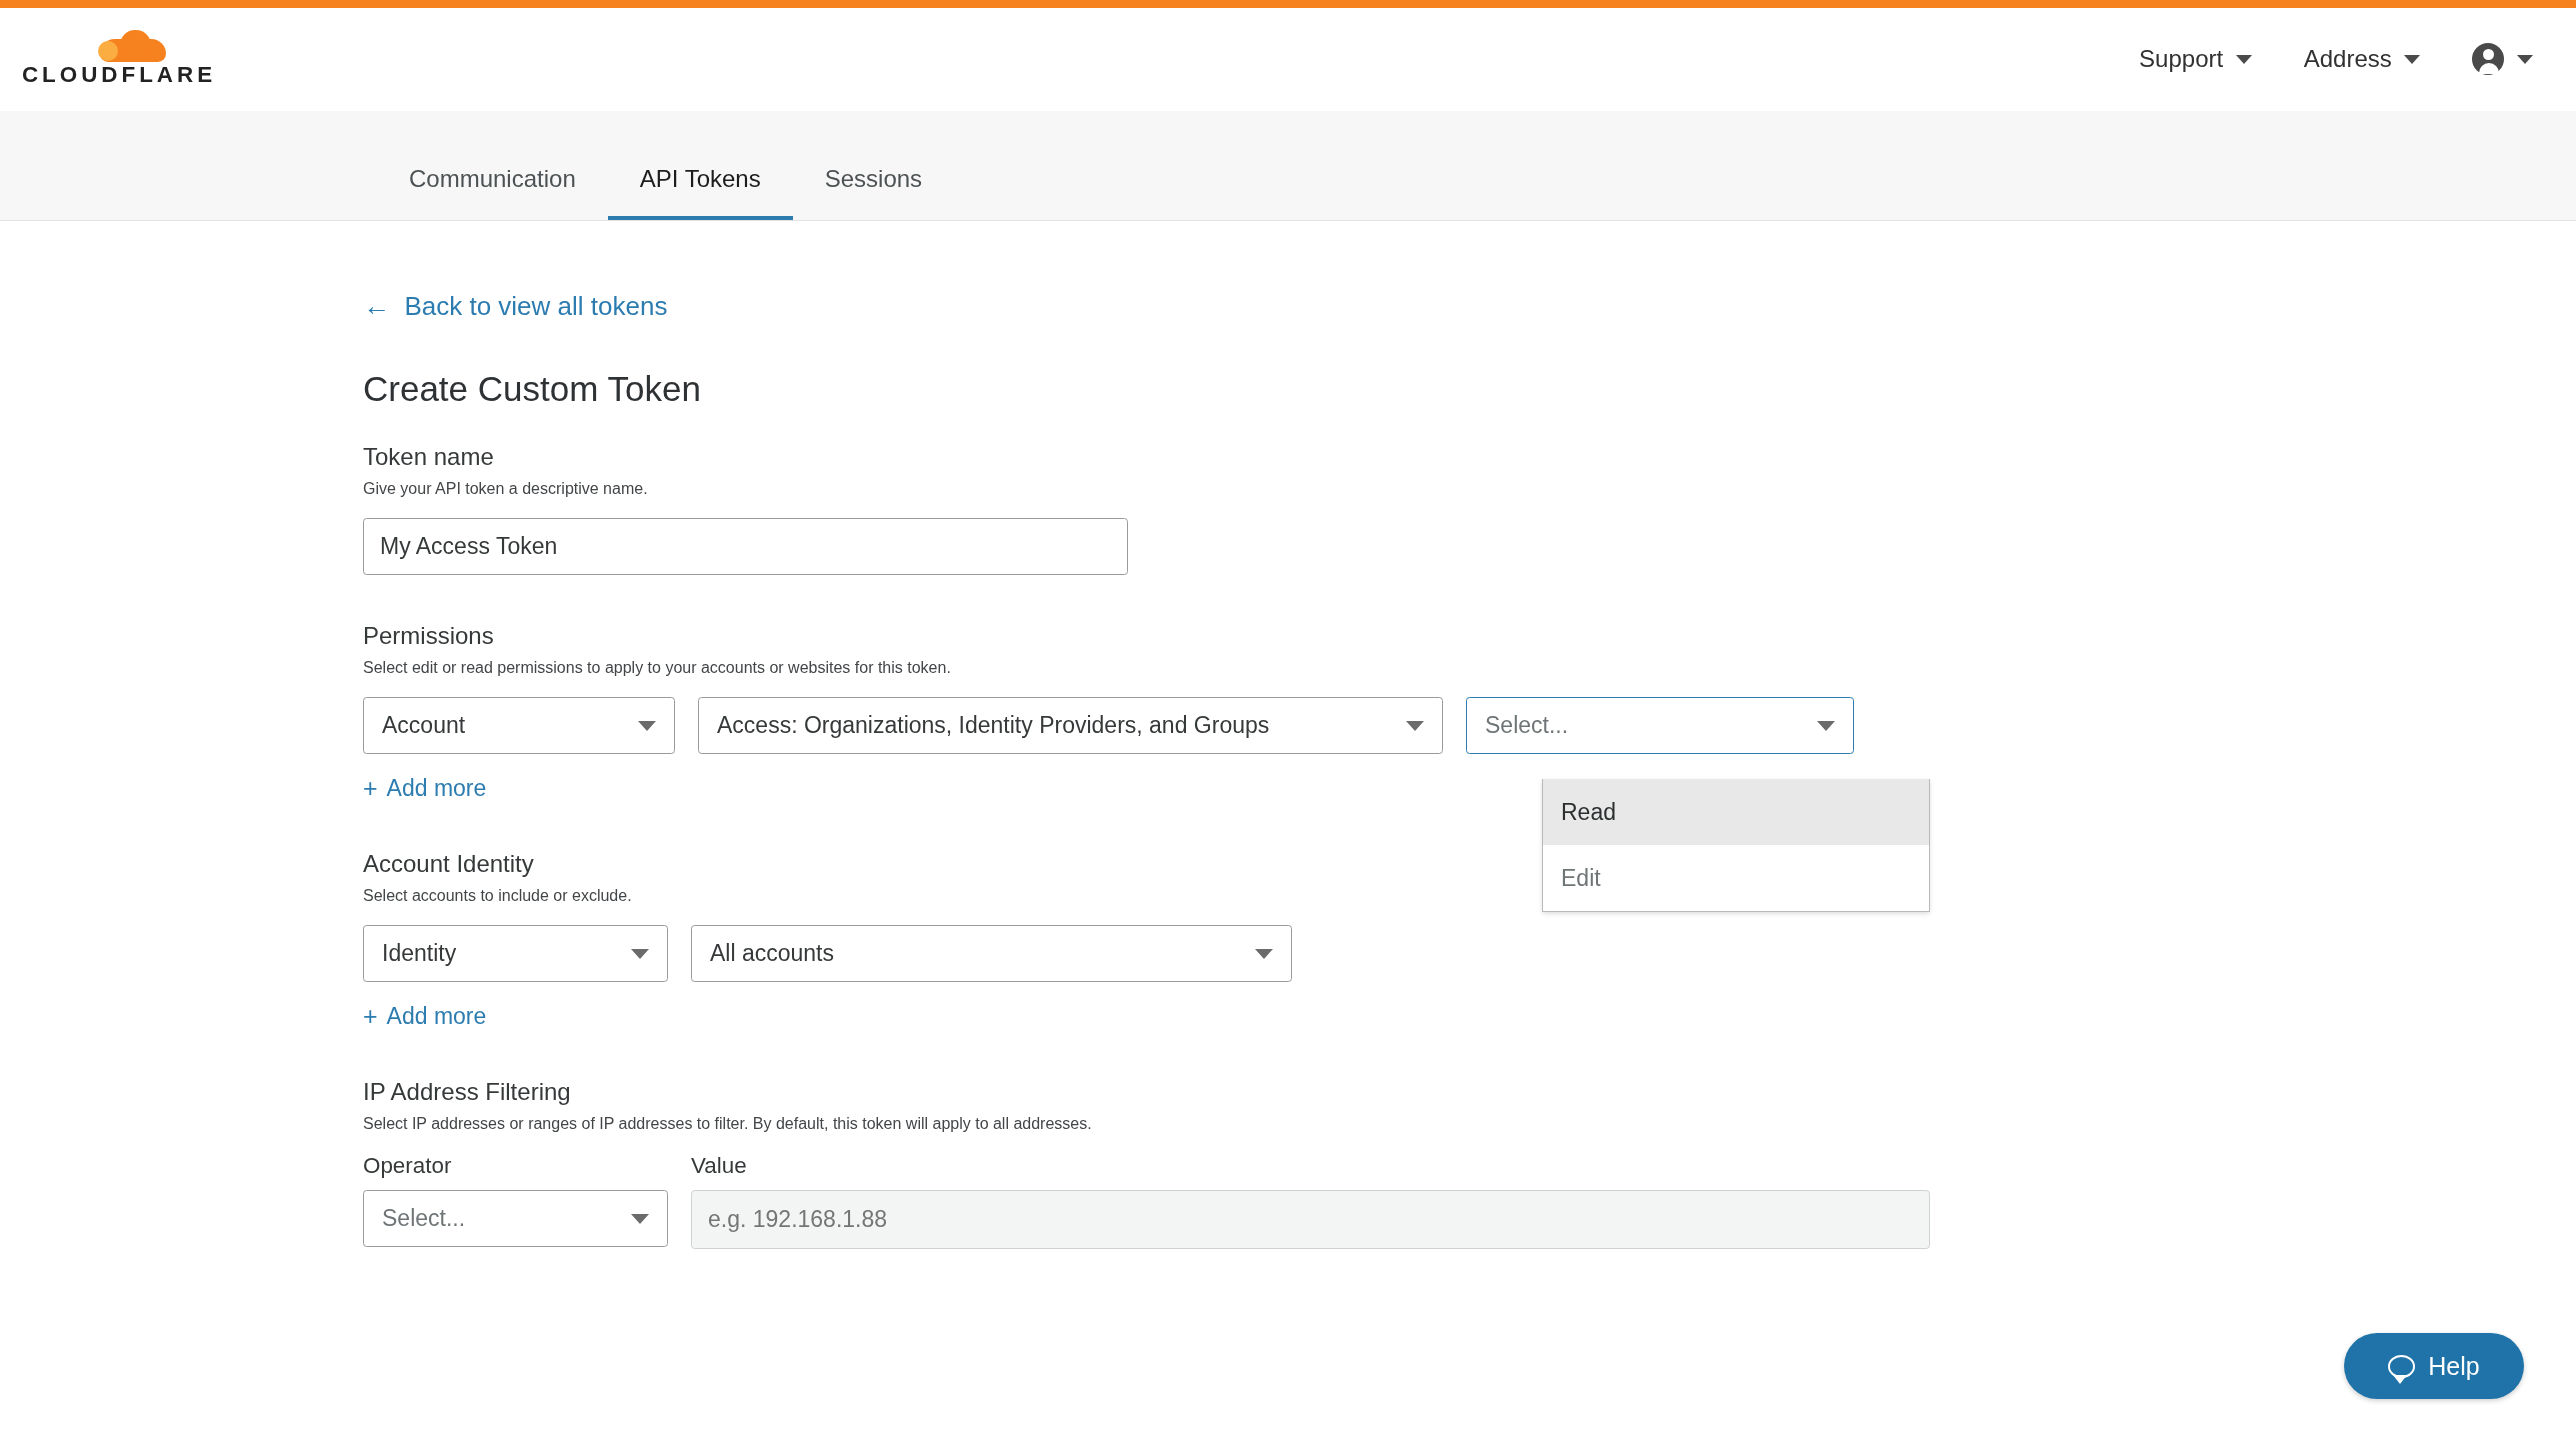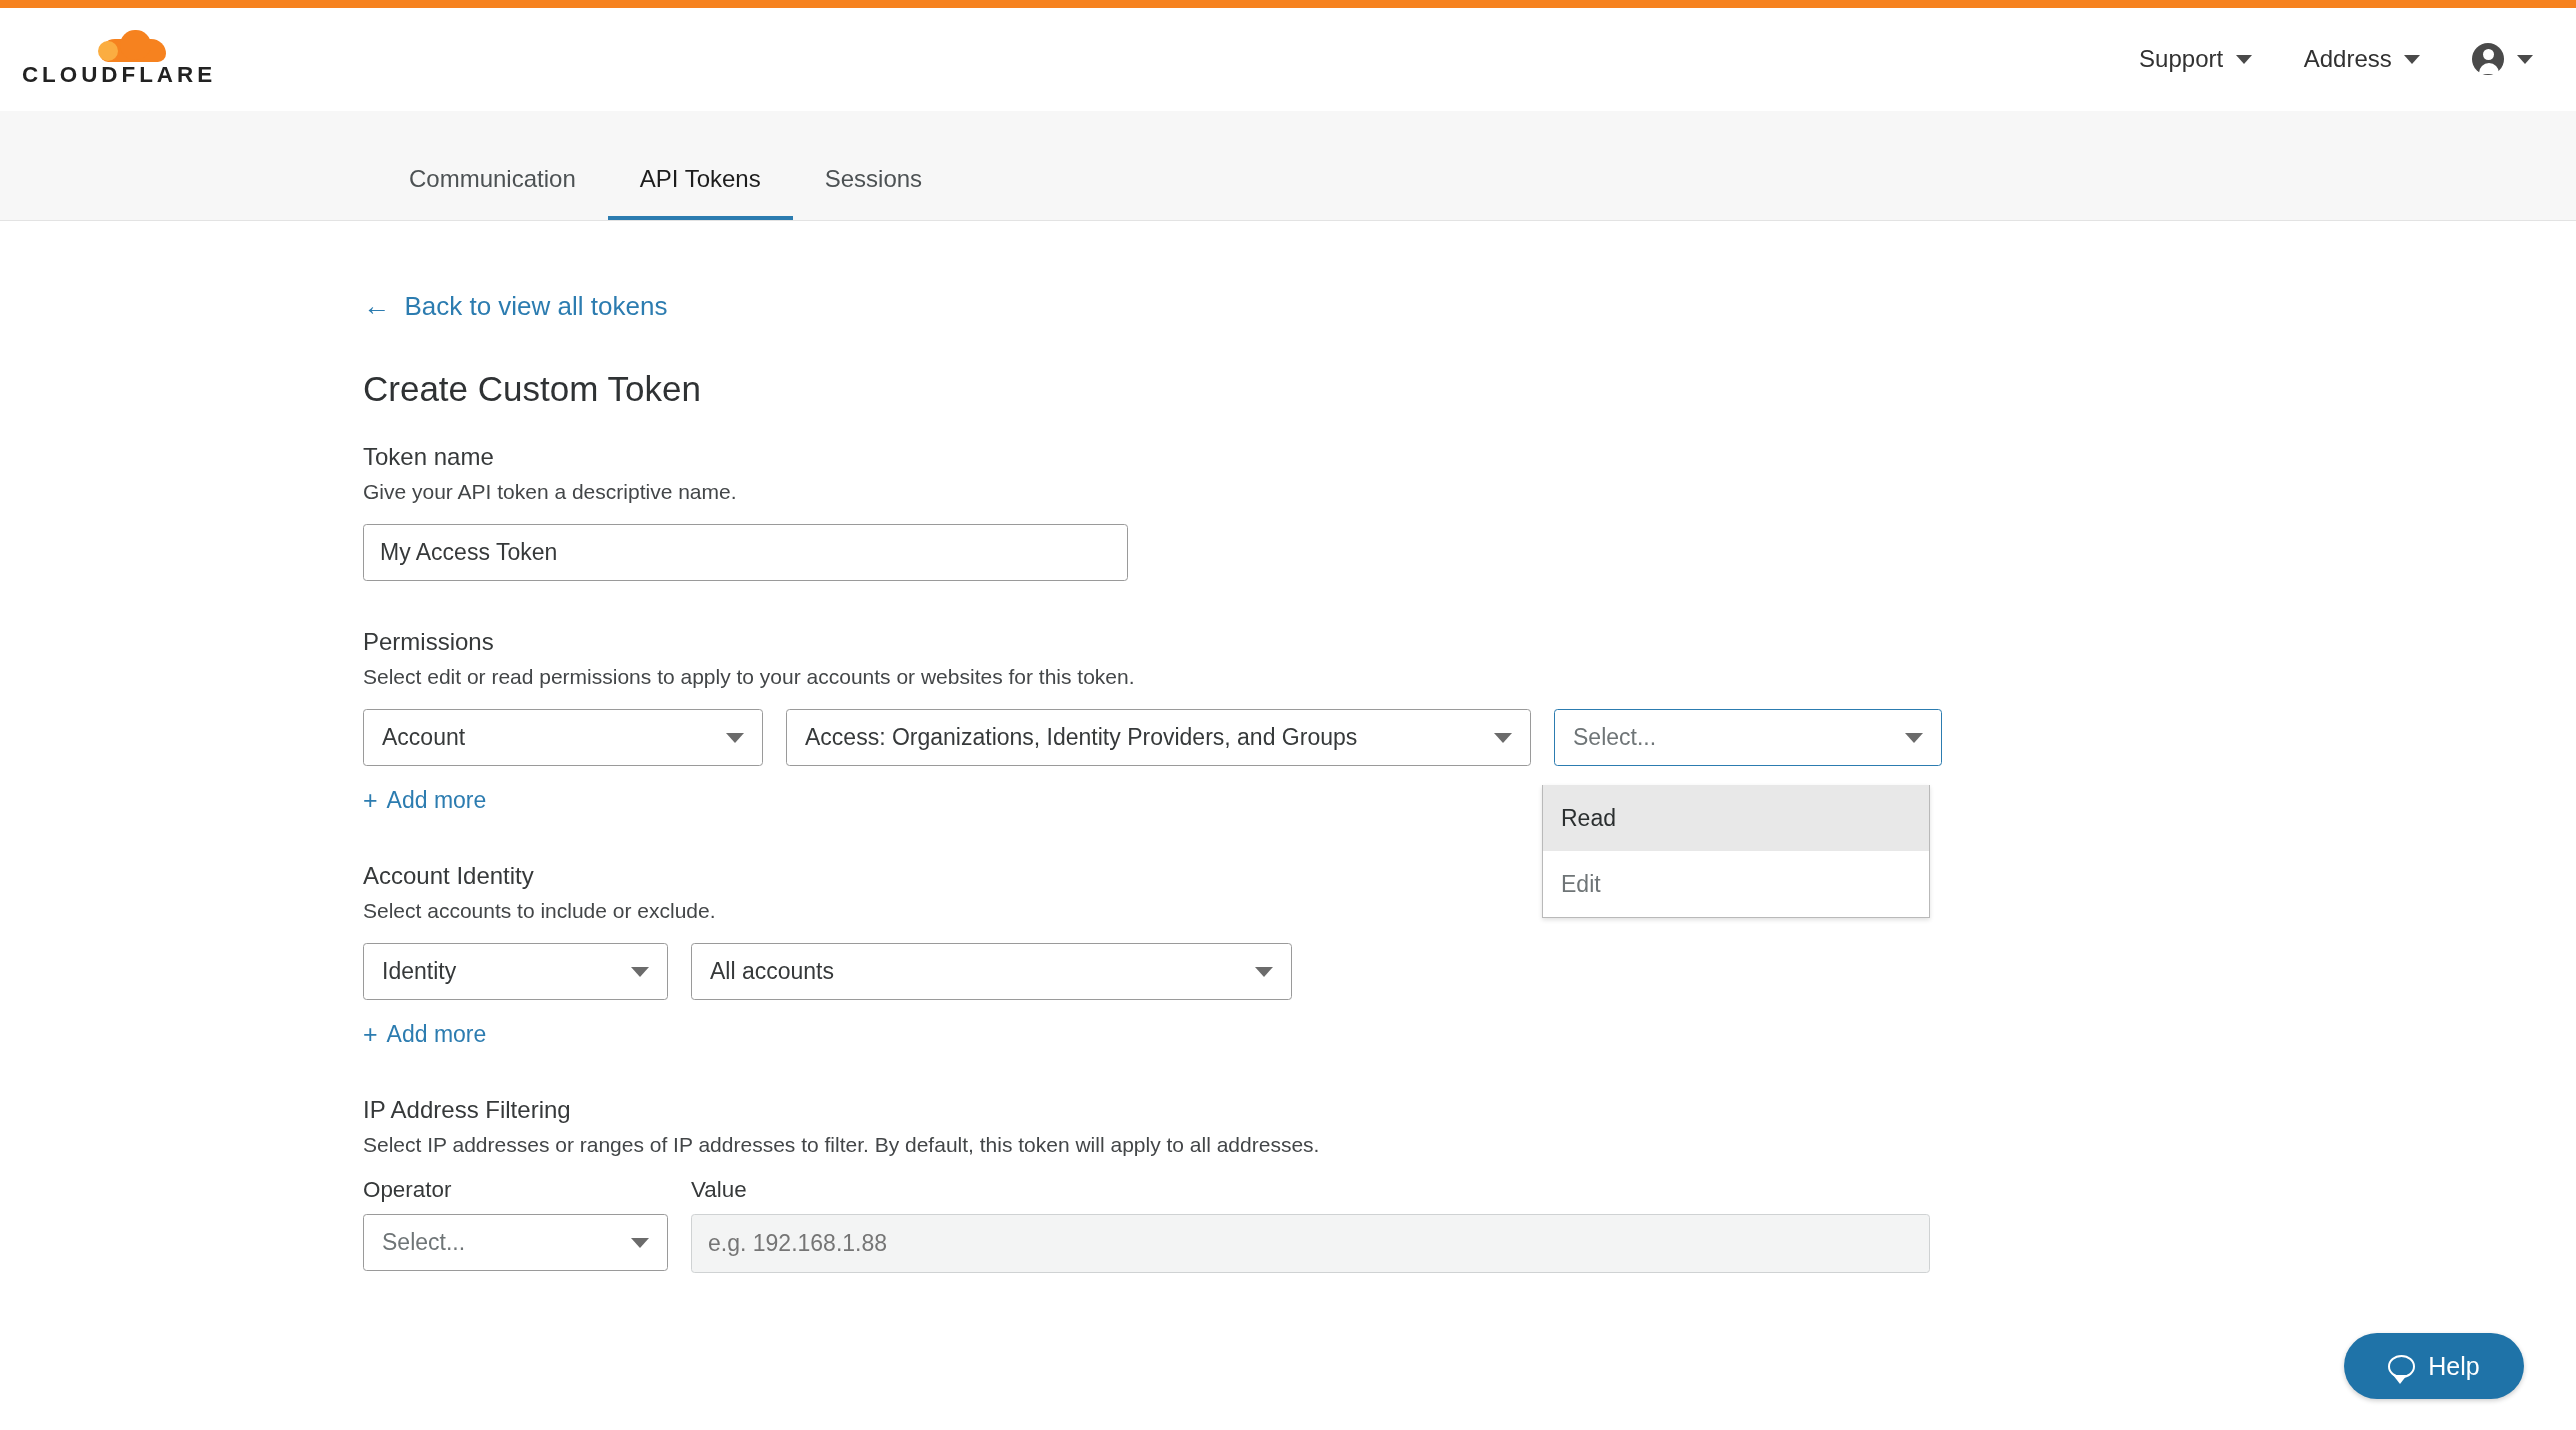--- a/index.html
+++ b/index.html
@@ -162,21 +162,21 @@
     font-weight: 400;
     color: #2f3234;
     margin: 0 0 34px 0;
   }
   .section-label {
     font-size: 24px;
     color: #36393a;
     margin: 0 0 9px 0;
   }
   .section-desc {
-    font-size: 21px;
+    font-size: 16px;
     color: #434648;
     margin: 0 0 20px 0;
   }
   .block { margin-bottom: 47px; }
 
   
   .text-input {
     width: 765px;
     height: 57px;
     border: 0.9px solid #9a9a9a;
@@ -361,21 +361,21 @@
     <div class="block">
       <div class="section-label">Token name</div>
       <div class="section-desc">Give your API token a descriptive name.</div>
       <input class="text-input" value="My Access Token" style="">
     </div>
 
     <div class="block" style="position:relative;">
       <div class="section-label">Permissions</div>
       <div class="section-desc">Select edit or read permissions to apply to your accounts or websites for this token.</div>
       <div class="row">
-        <div class="select" style="width:400px;">
+        <div class="select" style="width:312px;">
           <span>Account</span>
           <span class="sel-caret"></span>
         </div>
         <div class="select" style="width:745px;">
           <span>Access: Organizations, Identity Providers, and Groups</span>
           <span class="sel-caret"></span>
         </div>
         <div class="select placeholder focused" style="width:388px;">
           <span>Select...</span>
           <span class="sel-caret"></span>

